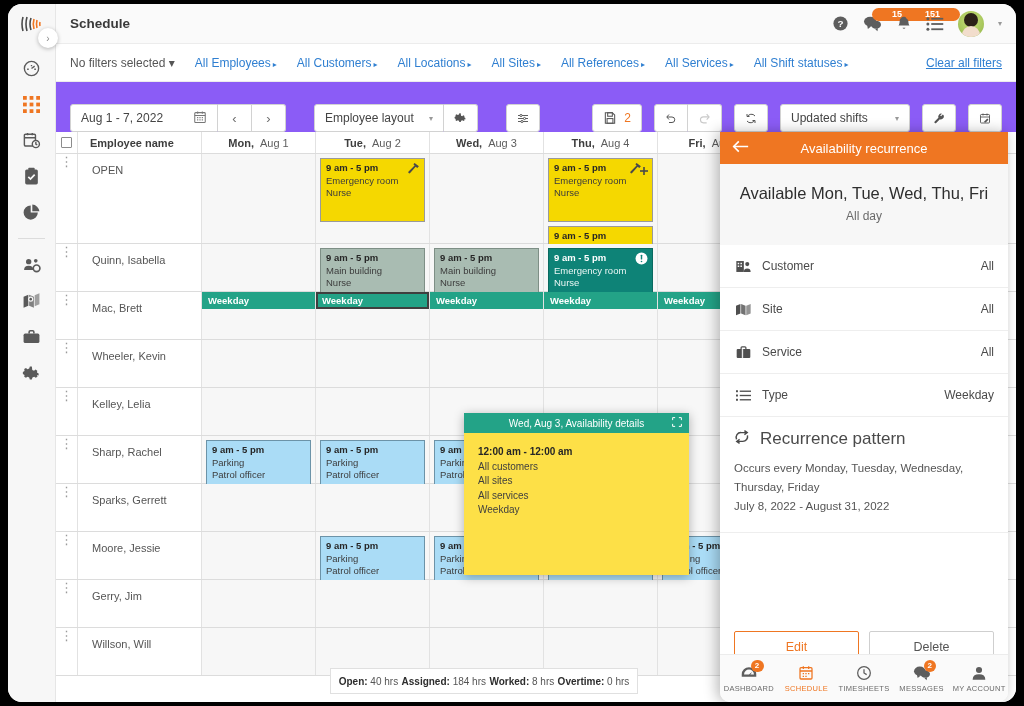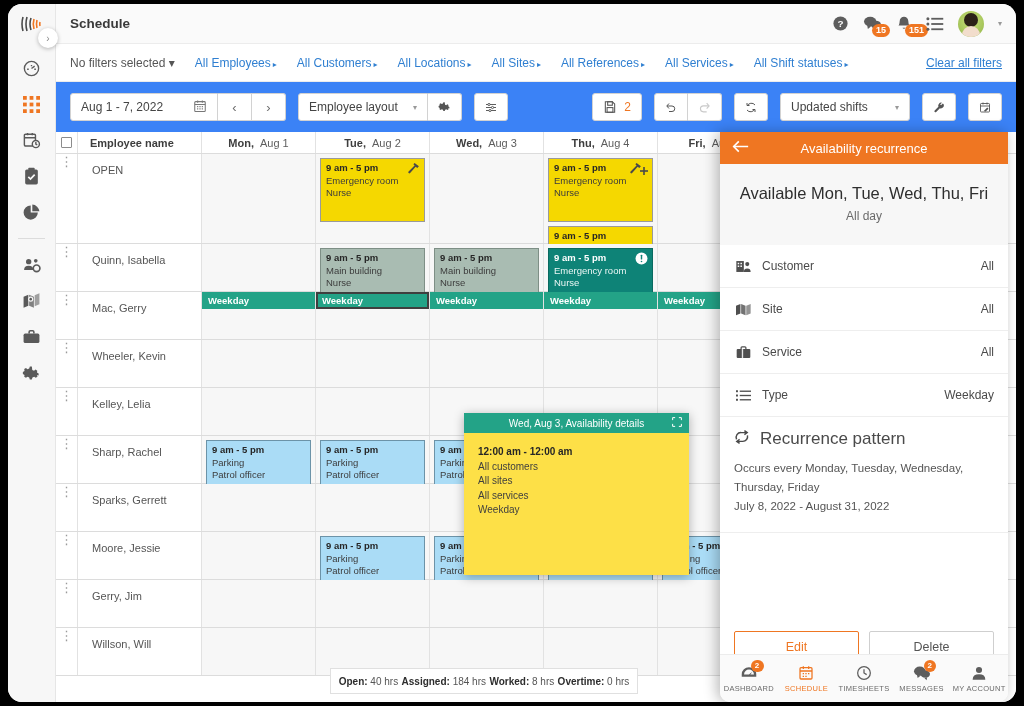--- a/index.html
+++ b/index.html
@@ -42,21 +42,21 @@
     position: absolute; left: 48px; top: 0; right: 0; height: 40px;
     background: #fafafa; border-bottom: 1px solid #ececec;
     display: flex; align-items: center;
   }
   .page-title { font-size: 13.5px; font-weight: bold; color: #3a3a3a; margin-left: 14px; }
   .topbar-right { margin-left: auto; display: flex; align-items: center; gap: 14px; padding-right: 14px; }
   .tb-ic { position: relative; color: #5d5d5d; cursor: pointer; display:flex; }
   .badge {
     position: absolute; top: -7px; left: 9px;
     background: #ef7622; color: #fff; font-size: 9px; font-weight: bold;
-    border-radius: 9px; padding: 1px 4px; line-height: 11px; min-width: 15px; text-align:center;margin-top:16px;
+    border-radius: 9px; padding: 1px 20px; line-height: 11px; min-width: 15px; text-align:center;
   }
   .avatar {
     width: 26px; height: 26px; border-radius: 50%;
     background: radial-gradient(circle at 50% 38%, #cbe07d 0%, #a8c75c 60%, #8fae4c 100%);
     position: relative; overflow: hidden; cursor: pointer;
   }
   .avatar::before {
     content:""; position:absolute; left:6px; top:2px; width:14px; height:14px;
     border-radius:50%; background:#2b2118;
   }
@@ -73,21 +73,21 @@
     display: flex; align-items: center; padding: 0 14px; gap: 20px;
   }
   .f-none { font-size: 12px; color: #555; cursor: pointer; }
   .f-link { font-size: 12px; color: #2f7fd1; cursor: pointer; white-space: nowrap; }
   .f-link .arr { font-size: 8px; margin-left: 2px; }
   .clear-link { margin-left: auto; font-size: 12px; color: #2f7fd1; text-decoration: underline; cursor: pointer; }
 
   
   .toolbar {
     position: absolute; left: 48px; top: 78px; right: 0; height: 50px;
-    background: #3b82f6; display: flex; align-items: center; padding: 0 14px; gap: 0;
+    background: #8b5cf6; display: flex; align-items: flex-end; padding: 0 14px; gap: 16px;
   }
   .grp { display: flex; align-items: center; }
   .btn {
     height: 28px; border: 1px solid #d2d2d2; background: #fff;
     display: flex; align-items: center; justify-content: center;
     font-size: 12px; color: #444; cursor: pointer; padding: 0 10px;
   }
   .btn + .btn { border-left: none; }
   .grp .btn:first-child { border-radius: 3px 0 0 3px; }
   .grp .btn:last-child { border-radius: 0 3px 3px 0; }
@@ -568,21 +568,21 @@
               <div>Emergency room</div>
               <div>Nurse</div>
             </div>
           </div>
           <div class="gcell day"></div>
         </div>
         <div class="grow" style="height: 48px;">
           <div class="gcell cell-handle">
             <span class="dots">⋮</span>
           </div>
-          <div class="gcell cell-name">Mac, Gerry</div>
+          <div class="gcell cell-name">Mac, Brett</div>
           <div class="gcell day">
             <div class="avail-bar">Weekday</div>
           </div>
           <div class="gcell day">
             <div class="avail-bar selected">Weekday</div>
           </div>
           <div class="gcell day">
             <div class="avail-bar">Weekday</div>
           </div>
           <div class="gcell day">

